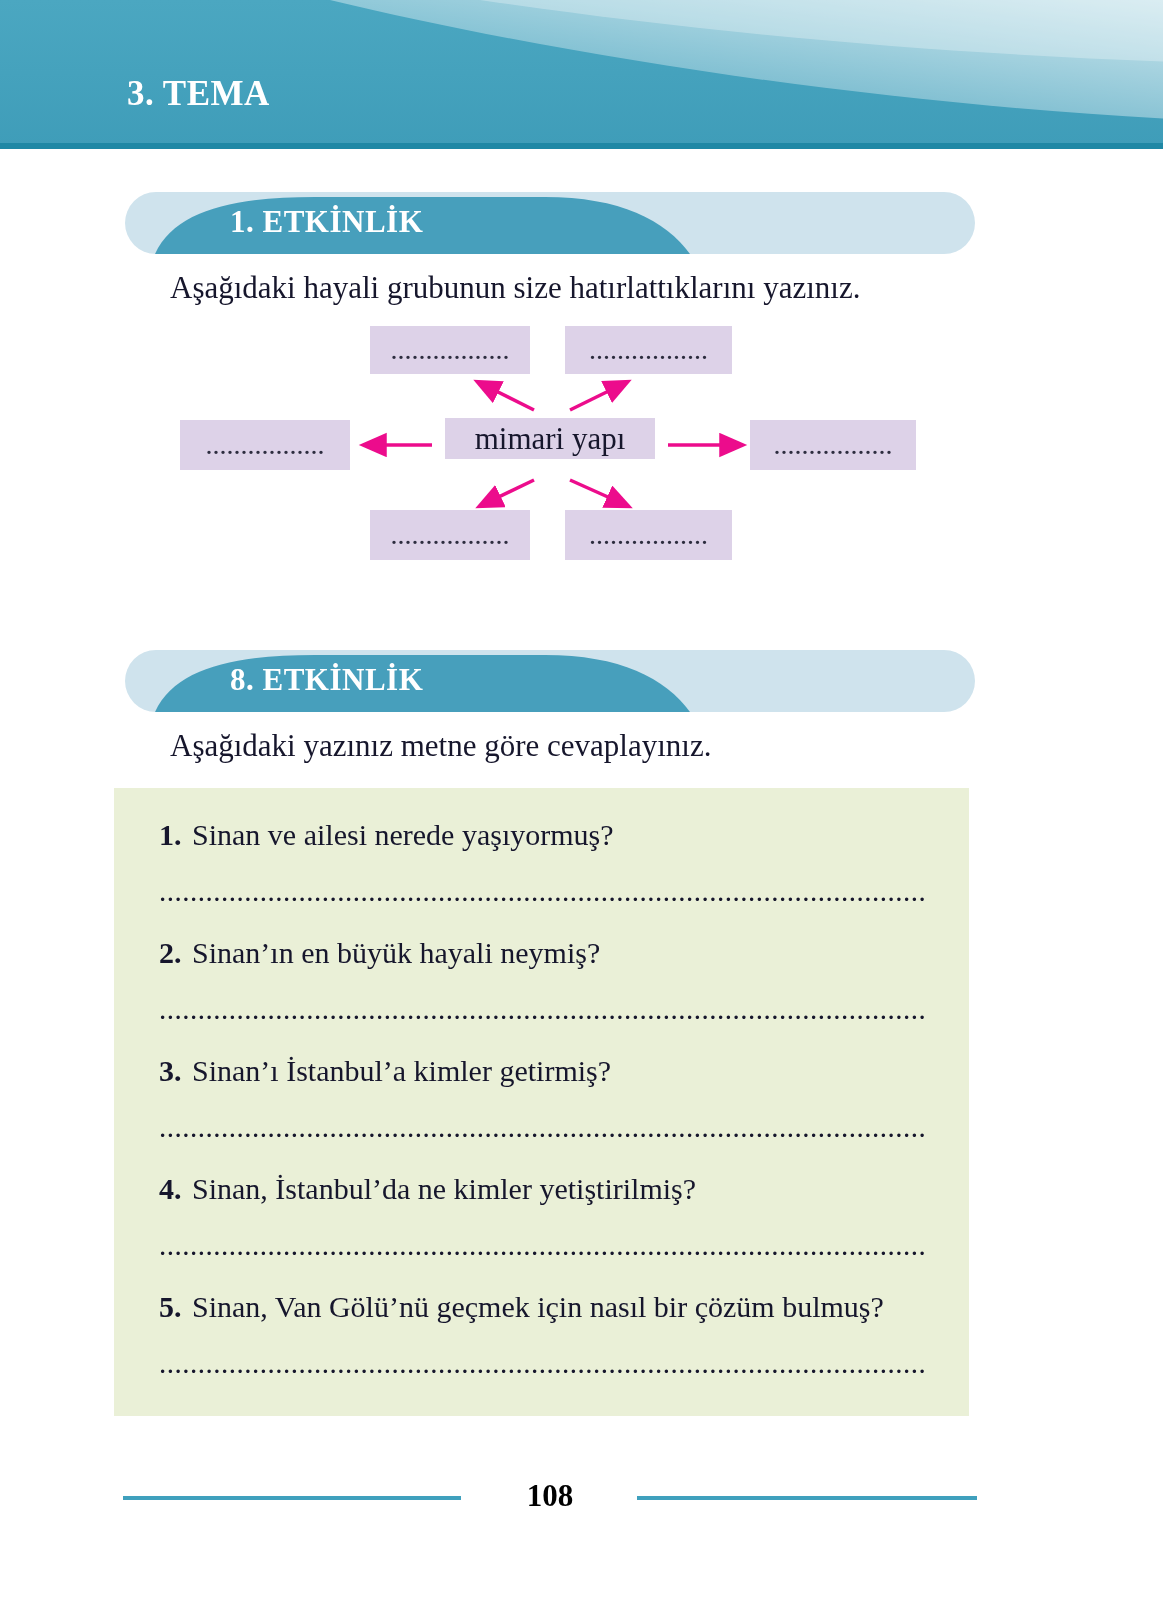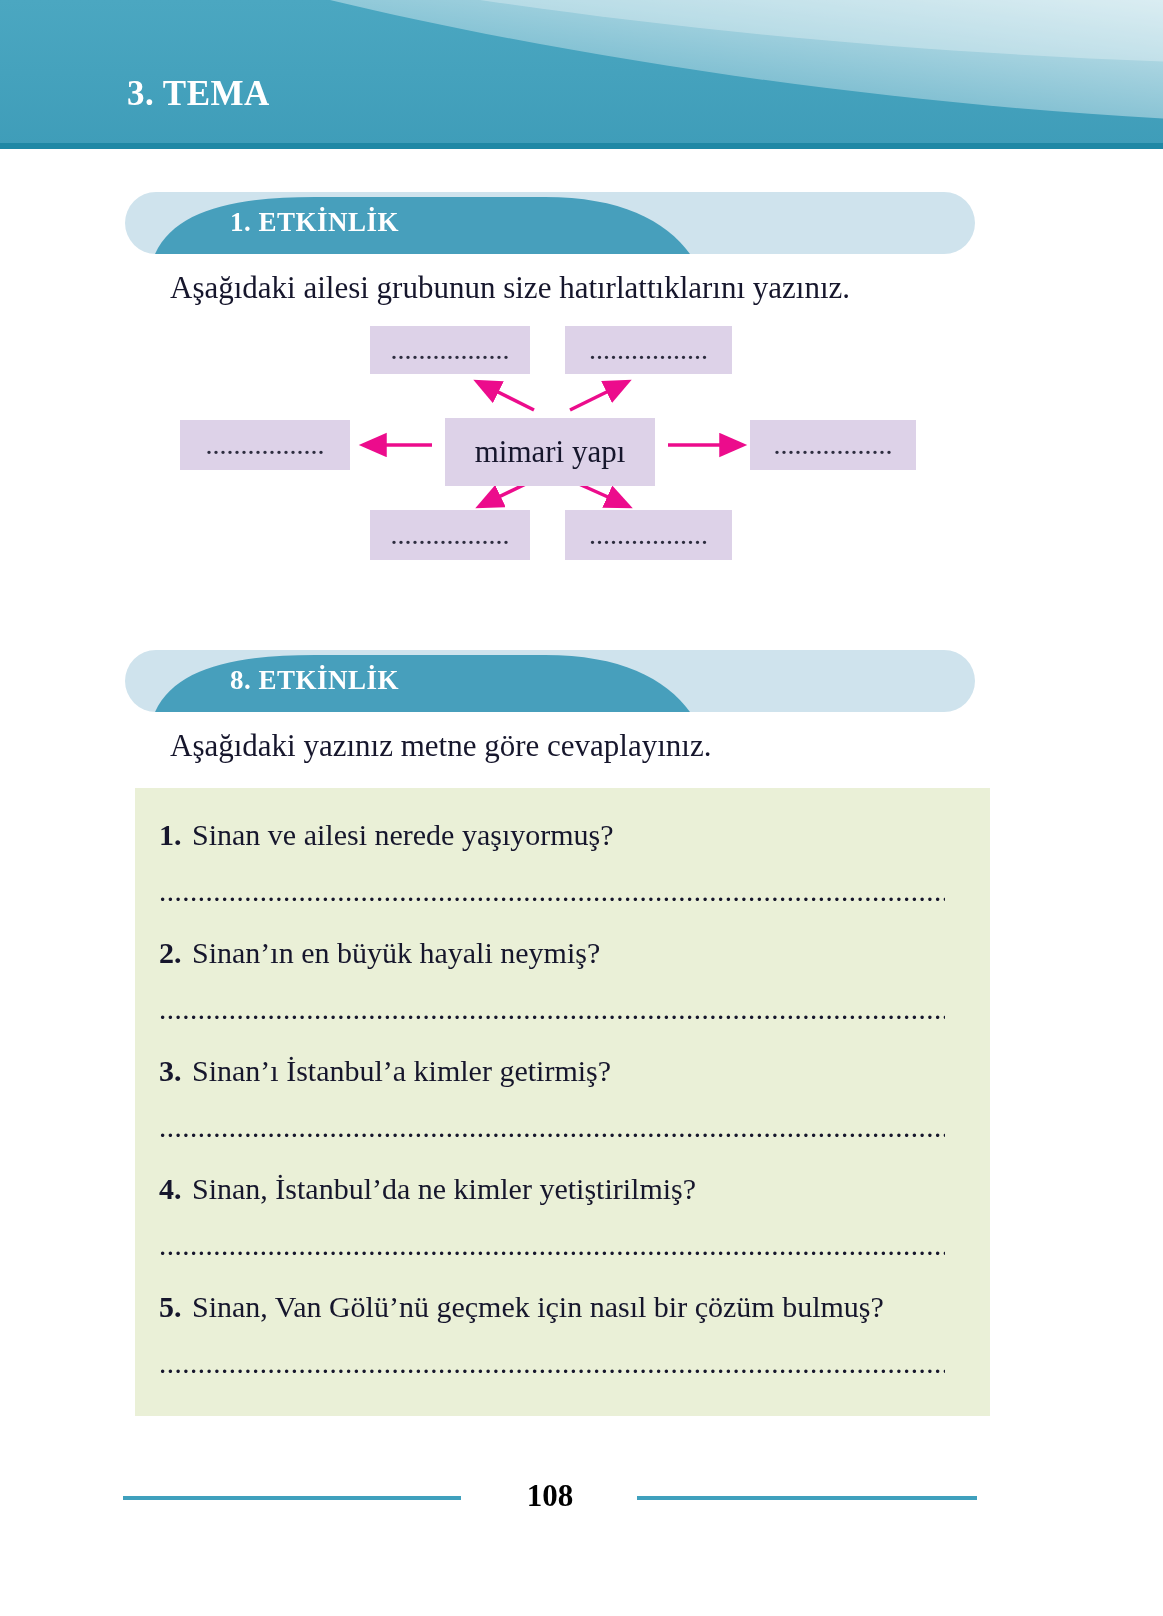--- a/index.html
+++ b/index.html
@@ -39,21 +39,21 @@
     border-radius: 31px;
     background: #cfe3ed;
     overflow: hidden;
   }
   .pill-1 { top: 192px; }
   .pill-2 { top: 650px; }
   .pill svg { position: absolute; inset: 0; width: 100%; height: 100%; }
   .pill-title {
     position: absolute; left: 105px; top: 50%;
     transform: translateY(-52%);
-    font-size: 27px; font-weight: bold; color: #ffffff;
+    font-size: 31px; font-weight: bold; color: #ffffff;
     letter-spacing: 0.5px;
   }
 
   .instruction {
     position: absolute; left: 170px;
     font-size: 31px; color: #16162c;
   }
   .instr-1 { top: 270px; }
   .instr-2 { top: 728px; }
 
@@ -69,30 +69,30 @@
     display: flex; align-items: center; justify-content: center;
     font-size: 28px; color: #2c2c3e;
   }
   .b-tl { left: 370px; top: 6px;   width: 160px; height: 48px; }
   .b-tr { left: 565px; top: 6px;   width: 167px; height: 48px; }
   .b-ml { left: 180px; top: 100px; width: 170px; height: 50px; }
   .b-mr { left: 750px; top: 100px; width: 166px; height: 50px; }
   .b-bl { left: 370px; top: 190px; width: 160px; height: 50px; }
   .b-br { left: 565px; top: 190px; width: 167px; height: 50px; }
   .b-center {
-    left: 445px; top: 98px; width: 210px; height: 68px;
+    left: 445px; top: 98px; width: 210px; height: 41px;
     font-size: 31px; color: #16162c;
   }
 
   
   .green-box {
-    position: absolute; left: 135px; top: 788px;
+    position: absolute; left: 114px; top: 788px;
     width: 855px; height: 628px;
     background: #eaf0d7;
-    padding: 28px 45px 0 24px;
+    padding: 28px 45px 0 45px;
   }
   .question { margin-bottom: 24px; }
   .q-text { font-size: 30px; line-height: 38px; color: #16162c; margin-bottom: 18px; }
   .q-num { font-weight: bold; margin-right: 0.35em; }
   .answer-line {
     font-size: 29px; line-height: 38px; height: 38px;
     color: #16162c;
     overflow: hidden; white-space: nowrap;
     letter-spacing: 0.5px;
   }
@@ -126,21 +126,21 @@
   </header>
   <div class="banner-underline"></div>
 
   <section>
     <div class="pill pill-1">
       <svg viewBox="0 0 850 62" preserveAspectRatio="none">
         <path d="M30,62 C50,18 110,5 190,5 L420,5 C495,5 540,28 565,62 Z" fill="#479fbc"></path>
       </svg>
       <span class="pill-title">1. ETKİNLİK</span>
     </div>
-    <p class="instruction instr-1">Aşağıdaki ailesi grubunun size hatırlattıklarını yazınız.</p>
+    <p class="instruction instr-1">Aşağıdaki hayali grubunun size hatırlattıklarını yazınız.</p>
 
     <div class="diagram">
       <svg class="arrows" viewBox="0 0 1163 262" preserveAspectRatio="none">
         <defs>
           <marker id="ah" markerWidth="9" markerHeight="8" refX="6.5" refY="3.5" orient="auto">
             <path d="M0,0 L8,3.5 L0,7 Z" fill="#ec0c8c"></path>
           </marker>
         </defs>
         <line x1="534" y1="90" x2="478" y2="62" stroke="#ec0c8c" stroke-width="3.5" marker-end="url(#ah)"></line>
         <line x1="570" y1="90" x2="627" y2="62" stroke="#ec0c8c" stroke-width="3.5" marker-end="url(#ah)"></line>

